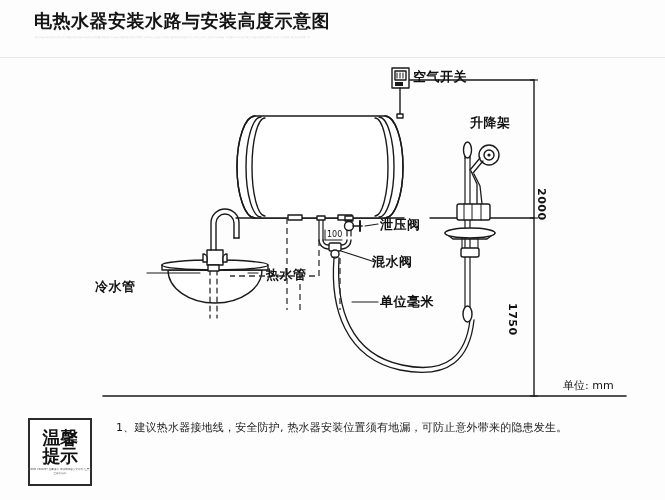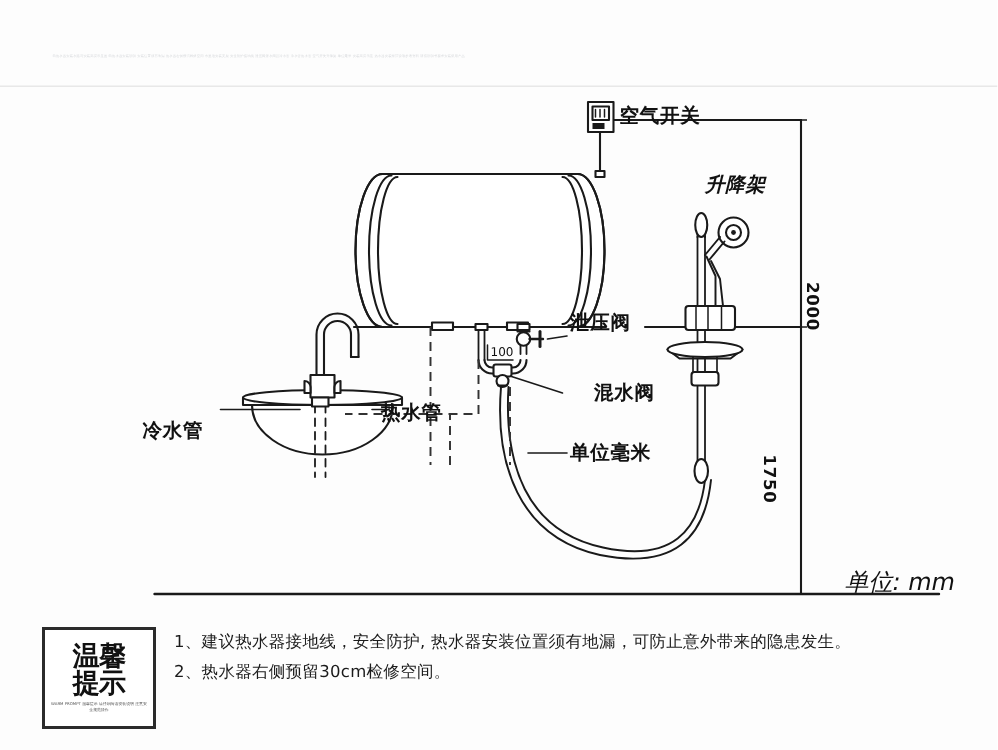--- a/index.html
+++ b/index.html
@@ -85,39 +85,38 @@
     font-size: 11px;
     font-weight: bold;
     color: #111;
     white-space: nowrap;
     transform: rotate(90deg);
     transform-origin: left top;
     letter-spacing: 0.5px;
   }
   .unit {
     position: absolute;
-    font-size: 16px;
-    color: #111;
-    white-space: nowrap;
-    font-style: italic;
+    font-size: 11px;
+    color: #111;
+    white-space: nowrap;
   }
 
   
   #footer {
     position: absolute;
     left: 0;
     top: 408px;
     width: 665px;
     height: 92px;
   }
   .tipbox {
     position: absolute;
     left: 28px;
     top: 10px;
-    width: 76px;
+    width: 64px;
     height: 68px;
     border: 2px solid #2b2b2b;
     background: #ffffff;
     box-sizing: border-box;
     display: flex;
     flex-direction: column;
     align-items: center;
     justify-content: center;
   }
   .tipbox-word {
@@ -150,20 +149,21 @@
     color: #1b1b1b;
     white-space: nowrap;
     letter-spacing: 0.2px;
   }
 </style>
 </head>
 <body>
 
 <div id="page">
 
+  <div class="title">电热水器安装水路与安装高度示意图</div>
   <div class="microtext">电热水器安装水路与安装高度示意图 电热水器安装说明 安装位置须有地漏 热水器右侧预留检修空间 承重墙安装支架 安全防护接地线 泄压阀混水阀进冷水管 冷水管热水管 空气开关升降架 单位毫米 安装高度示意 热水器安装规范说明参考资料 请按说明书要求安装使用产品</div>
   <div class="title-rule"></div>
 
   <div id="diagram">
     <svg width="665" height="342" viewBox="0 0 665 342" xmlns="http://www.w3.org/2000/svg">
       <g fill="none" stroke="#1a1a1a" stroke-width="1.4" stroke-linecap="round" stroke-linejoin="round">
 
         <path d="M 404 22 L 534 22"></path>
 
         <path d="M 534 22 L 534 160"></path>
@@ -283,48 +283,47 @@
 
       <g fill="none" stroke="#1a1a1a" stroke-width="1.1">
         <path d="M 530 22 L 538 22"></path>
         <path d="M 530 160 L 538 160"></path>
         <path d="M 530 338 L 538 338"></path>
       </g>
     </svg>
 
     <div class="lbl" style="left:413px; top:10px;">空气开关</div>
 
-    <div class="lbl" style="left:470px; top:56px;font-style:italic;">升降架</div>
-
-    <div class="lbl" style="left:380px; top:148px;font-family:Liberation Mono, monospace;">泄压阀</div>
-
-    <div class="lbl" style="left:396px; top:195px;text-align:right;">混水阀</div>
+    <div class="lbl" style="left:470px; top:56px;">升降架</div>
+
+    <div class="lbl" style="left:380px; top:158px;font-family:Liberation Mono, monospace;">泄压阀</div>
+
+    <div class="lbl" style="left:372px; top:195px;text-align:right;">混水阀</div>
 
     <div class="lbl" style="left:380px; top:235px;">单位毫米</div>
 
     <div class="lbl" style="left:95px; top:220px;">冷水管</div>
 
-    <div class="lbl" style="left:254px; top:208px;">热水管</div>
+    <div class="lbl" style="left:266px; top:208px;">热水管</div>
 
     <div class="lbl-sm" style="left:327px; top:172px;text-align:center;">100</div>
 
     <div class="dim-v" style="left:548px; top:130px;">2000</div>
 
     <div class="dim-v" style="left:519px; top:245px;">1750</div>
 
     <div class="unit" style="left:563px; top:320px;">单位: mm</div>
   </div>
 
   <div id="footer">
 
     <div class="tipbox">
       <div class="tipbox-word">温馨</div>
       <div class="tipbox-word">提示</div>
       <div class="tipbox-sub">WARM PROMPT 温馨提示 请仔细阅读安装说明 注意安全规范操作</div>
     </div>
 
     <div class="notes">
       <div class="note">1、建议热水器接地线，安全防护, 热水器安装位置须有地漏，可防止意外带来的隐患发生。</div>
-      <div class="note">2、热水器右侧预留30cm检修空间。</div>
     </div>
   </div>
 
 </div>
 
 </body></html>

